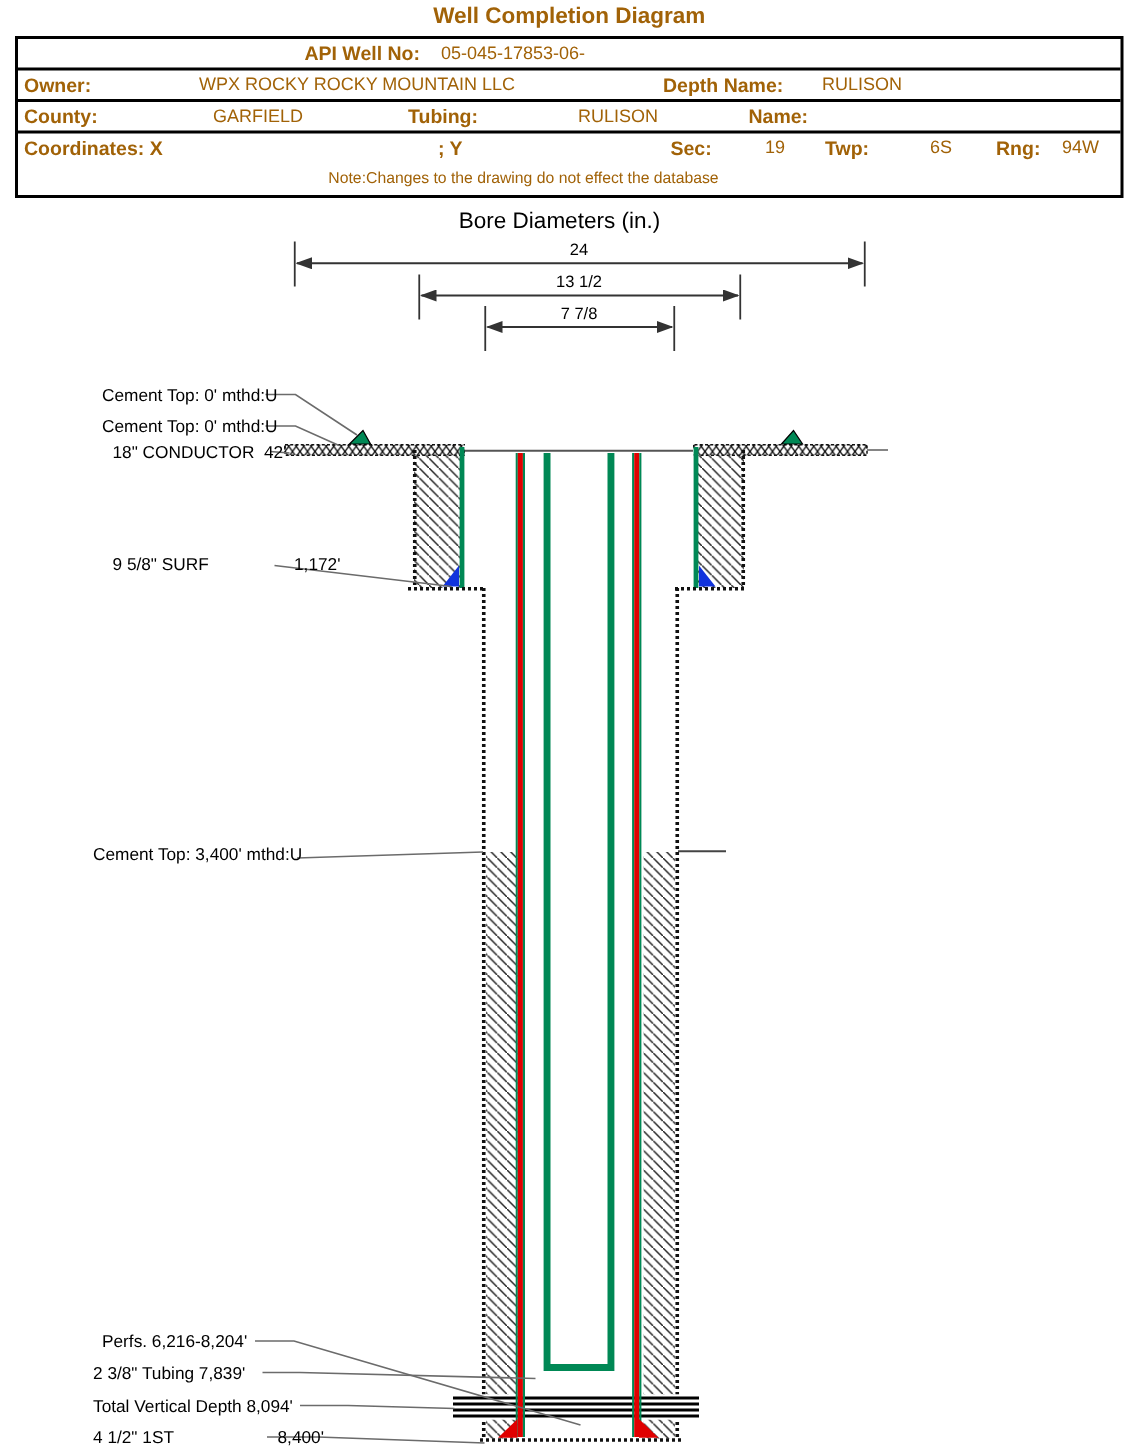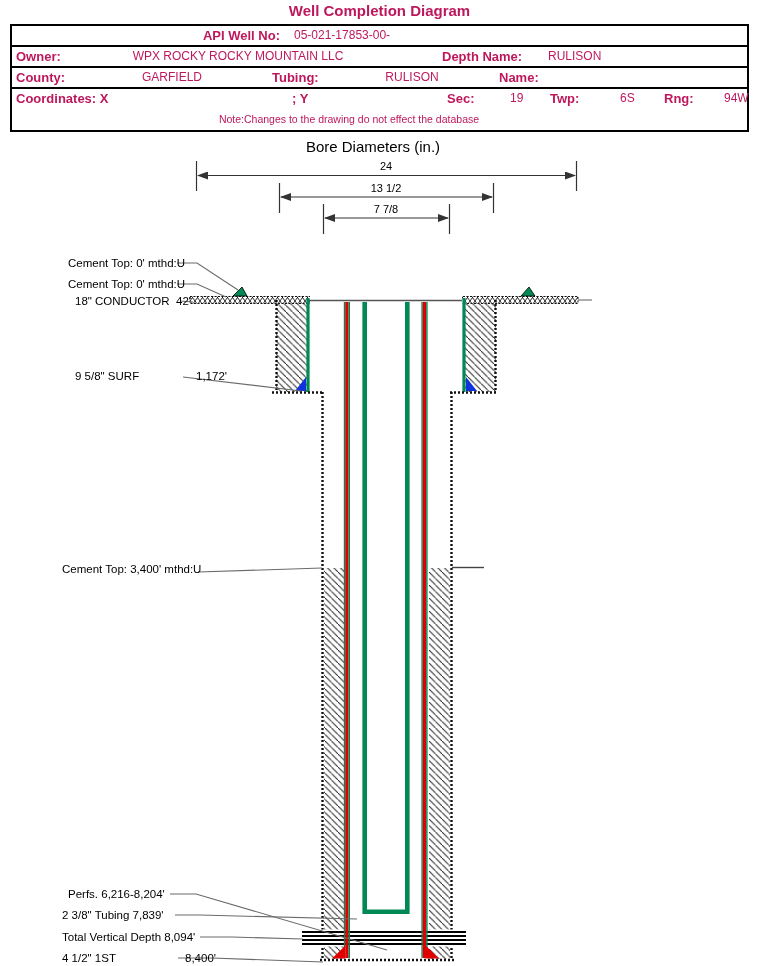--- a/index.html
+++ b/index.html
@@ -1,19 +1,19 @@
 <!DOCTYPE html>
 <html><head>
 <meta charset="utf-8">
 <style>
   * { margin: 0; padding: 0; box-sizing: border-box; }
   body { background: #fff; }
   #root {
     position: relative; width: 759px; height: 966px; background: #fff;
-    font-family: "Liberation Sans", "DejaVu Sans", sans-serif; color: #be185d;
+    font-family: "Liberation Sans", "DejaVu Sans", sans-serif; color: #a16207;
     overflow: hidden;
   }
   .abs { position: absolute; }
   #page-title {
     left: 0; top: 2px; width: 759px; text-align: center;
     font-size: 15px; font-weight: bold;
   }
   #header-table {
     left: 10px; top: 24px; width: 739px; height: 108px;
     border: 2px solid #000;
@@ -43,21 +43,21 @@
 </head>
 <body>
 
 <div id="root">
 
   <div class="abs" id="page-title">Well Completion Diagram</div>
 
   <div class="abs" id="header-table">
     <div class="trow" style="height:21px;">
       <span class="lbl" style="left:0; width:268px; text-align:right;">API Well No:</span>
-      <span class="val" style="left:282px;">05-021-17853-00-</span>
+      <span class="val" style="left:282px;">05-045-17853-06-</span>
     </div>
     <div class="trow" style="height:21px;">
       <span class="lbl" style="left:4px;">Owner:</span>
       <span class="val" style="left:98px; width:256px; text-align:center;">WPX ROCKY ROCKY MOUNTAIN LLC</span>
       <span class="lbl" style="left:430px;">Depth Name:</span>
       <span class="val" style="left:536px;">RULISON</span>
     </div>
     <div class="trow" style="height:21px;">
       <span class="lbl" style="left:4px;">County:</span>
       <span class="val" style="left:90px; width:140px; text-align:center;">GARFIELD</span>
@@ -67,21 +67,21 @@
       <span class="val" style="left:540px;"></span>
     </div>
     <div class="trow" style="height:22px;">
       <span class="lbl" style="left:4px;">Coordinates: X</span>
       <span class="lbl" style="left:280px;">; Y</span>
       <span class="lbl" style="left:435px;">Sec:</span>
       <span class="val" style="left:498px;">19</span>
       <span class="lbl" style="left:538px;">Twp:</span>
       <span class="val" style="left:608px;">6S</span>
       <span class="lbl" style="left:652px;">Rng:</span>
-      <span class="val" style="left:712px;">94W</span>
+      <span class="val" style="left:696px;">94W</span>
     </div>
   </div>
 
   <div class="abs" id="note-line">Note:Changes to the drawing do not effect the database</div>
 
   <svg class="abs" style="left:0; top:0;" width="759" height="966" viewBox="0 0 759 966">
     <defs>
       <pattern id="cementHatch" patternUnits="userSpaceOnUse" width="6.5" height="6.5">
         <path d="M-1,-1 L7.5,7.5" stroke="#222" stroke-width="1"></path>
       </pattern>

